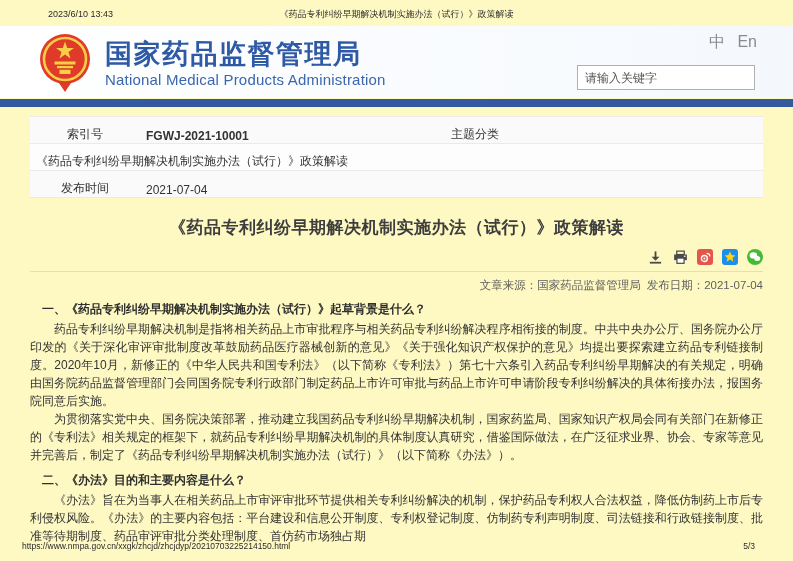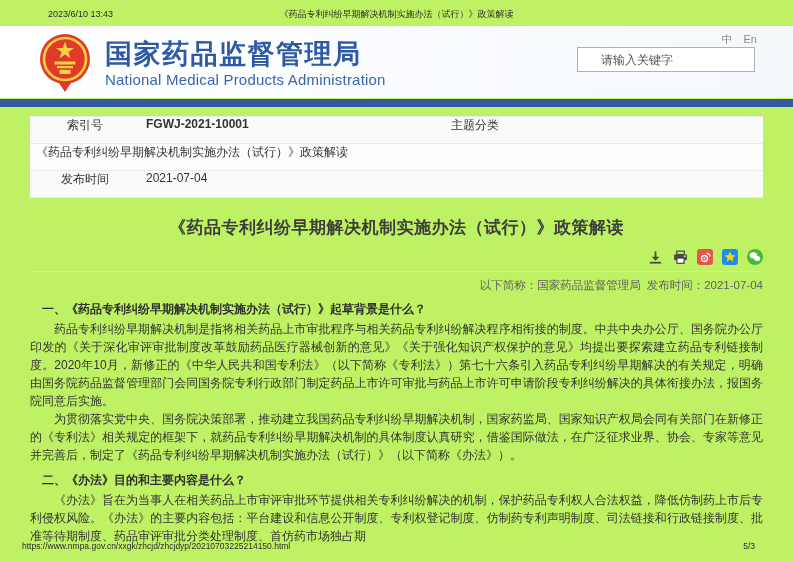--- a/index.html
+++ b/index.html
@@ -1,43 +1,43 @@
 <!DOCTYPE html>
 <html><head>
 <meta charset="utf-8">
 <style>
   * { margin:0; padding:0; box-sizing:border-box; }
   html,body { background:#fff; }
   body { font-family:"Liberation Sans","DejaVu Sans",sans-serif; color:#333; }
-  .page { position:relative; width:793px; height:561px; background:#bef264; overflow:hidden; margin:0 auto; }
+  .page { position:relative; width:793px; height:561px; background:#fef9c3; overflow:hidden; margin:0 auto; }
 
   
   .print-header { position:absolute; top:8px; left:0; right:0; height:14px; font-size:9px; color:#2a2a2a; }
   .ph-datetime { position:absolute; left:48px; top:1px; }
   .ph-title { text-align:center; }
   .print-footer { position:absolute; bottom:10px; left:22px; right:38px; display:flex; justify-content:space-between; font-size:8.5px; color:#2a2a2a;align-items:flex-end; }
 
   
   .site-header { position:absolute; top:26px; left:0; right:0; height:72px; background:linear-gradient(90deg,#ffffff, #f4f8fd); }
   .logo-group { position:absolute; left:38px; top:6px; display:flex; align-items:center; gap:13px; }
   .org-names { display:flex; flex-direction:column; }
   .org-cn { font-size:27px; font-weight:bold; color:#2e59a5; letter-spacing:1.5px; line-height:32px; }
   .org-en { font-size:15px; color:#3a66ae; margin-top:1px; letter-spacing:0.2px; }
   .header-right { position:absolute; right:36px; top:6px; width:180px; }
-  .lang-toggle { text-align:right; font-size:11px; color:#8b8b8b; }
+  .lang-toggle { text-align:right; font-size:16px; color:#8b8b8b; }
   .lang-toggle span { cursor:pointer; margin-left:8px; }
-  .search-input { margin-top:0; width:178px; height:25px; border:1px solid #b0b0b0; background:#fff; font-size:12px; padding:0 23px; color:#444; font-family:inherit; }
+  .search-input { margin-top:12px; width:178px; height:25px; border:1px solid #b0b0b0; background:#fff; font-size:12px; padding:0 7px; color:#444; font-family:inherit; }
   .search-input::placeholder { color:#555; opacity:1; }
   .nav-bar { position:absolute; top:99px; left:0; width:100%; height:8px; background:#35599e; }
 
   
   .content { position:absolute; top:116px; left:30px; right:30px; }
 
   .meta-table { border-top:1px solid #eaeaea; font-size:12px; }
-  .meta-row { display:flex; align-items:flex-start; min-height:27px; border-bottom:1px solid #eaeaea; }
+  .meta-row { display:flex; align-items:flex-end; min-height:27px; border-bottom:1px solid #eaeaea; }
   .meta-row:nth-child(odd) { background:#fafafa; }
   .meta-row:nth-child(even) { background:#fdfdfd; }
   .meta-label { width:110px; text-align:center; color:#333; flex:none; }
   .meta-value { padding-left:6px; color:#333; }
   .meta-value.v1 { width:280px; flex:none;font-weight:bold; }
   .meta-value.grow { flex:1; }
 
   .article-title { margin-top:18px; text-align:center; font-size:17px; font-weight:bold; color:#3d3d3d; letter-spacing:0.5px; }
 
   .toolbar { margin-top:10px; display:flex; justify-content:flex-end; align-items:center; gap:9px; padding-bottom:6px; border-bottom:1px solid #dcdcdc; }
@@ -143,21 +143,21 @@
       </span>
       <span class="tool-icon badge wechat">
         <svg width="12" height="12" viewBox="0 0 12 12">
             <ellipse cx="4.4" cy="4.4" rx="3.8" ry="3.1" fill="#fff"></ellipse>
             <ellipse cx="8.2" cy="7.4" rx="3" ry="2.5" fill="#fff"></ellipse>
           </svg>
       </span>
     </div>
 
     <div class="source-line">
-      <span>以下简称：</span><span>国家药品监督管理局</span><span class="sep"></span><span>发布时间：</span><span>2021-07-04</span>
+      <span>文章来源：</span><span>国家药品监督管理局</span><span class="sep"></span><span>发布日期：</span><span>2021-07-04</span>
     </div>
 
     <div class="article-body">
       <div class="section-heading">一、《药品专利纠纷早期解决机制实施办法（试行）》起草背景是什么？</div>
       <p>药品专利纠纷早期解决机制是指将相关药品上市审批程序与相关药品专利纠纷解决程序相衔接的制度。中共中央办公厅、国务院办公厅印发的《关于深化审评审批制度改革鼓励药品医疗器械创新的意见》《关于强化知识产权保护的意见》均提出要探索建立药品专利链接制度。2020年10月，新修正的《中华人民共和国专利法》（以下简称《专利法》）第七十六条引入药品专利纠纷早期解决的有关规定，明确由国务院药品监督管理部门会同国务院专利行政部门制定药品上市许可审批与药品上市许可申请阶段专利纠纷解决的具体衔接办法，报国务院同意后实施。</p>
       <p>为贯彻落实党中央、国务院决策部署，推动建立我国药品专利纠纷早期解决机制，国家药监局、国家知识产权局会同有关部门在新修正的《专利法》相关规定的框架下，就药品专利纠纷早期解决机制的具体制度认真研究，借鉴国际做法，在广泛征求业界、协会、专家等意见并完善后，制定了《药品专利纠纷早期解决机制实施办法（试行）》（以下简称《办法》）。</p>
       <div class="section-heading">二、《办法》目的和主要内容是什么？</div>
       <p>《办法》旨在为当事人在相关药品上市审评审批环节提供相关专利纠纷解决的机制，保护药品专利权人合法权益，降低仿制药上市后专利侵权风险。《办法》的主要内容包括：平台建设和信息公开制度、专利权登记制度、仿制药专利声明制度、司法链接和行政链接制度、批准等待期制度、药品审评审批分类处理制度、首仿药市场独占期</p>
     </div>
 

